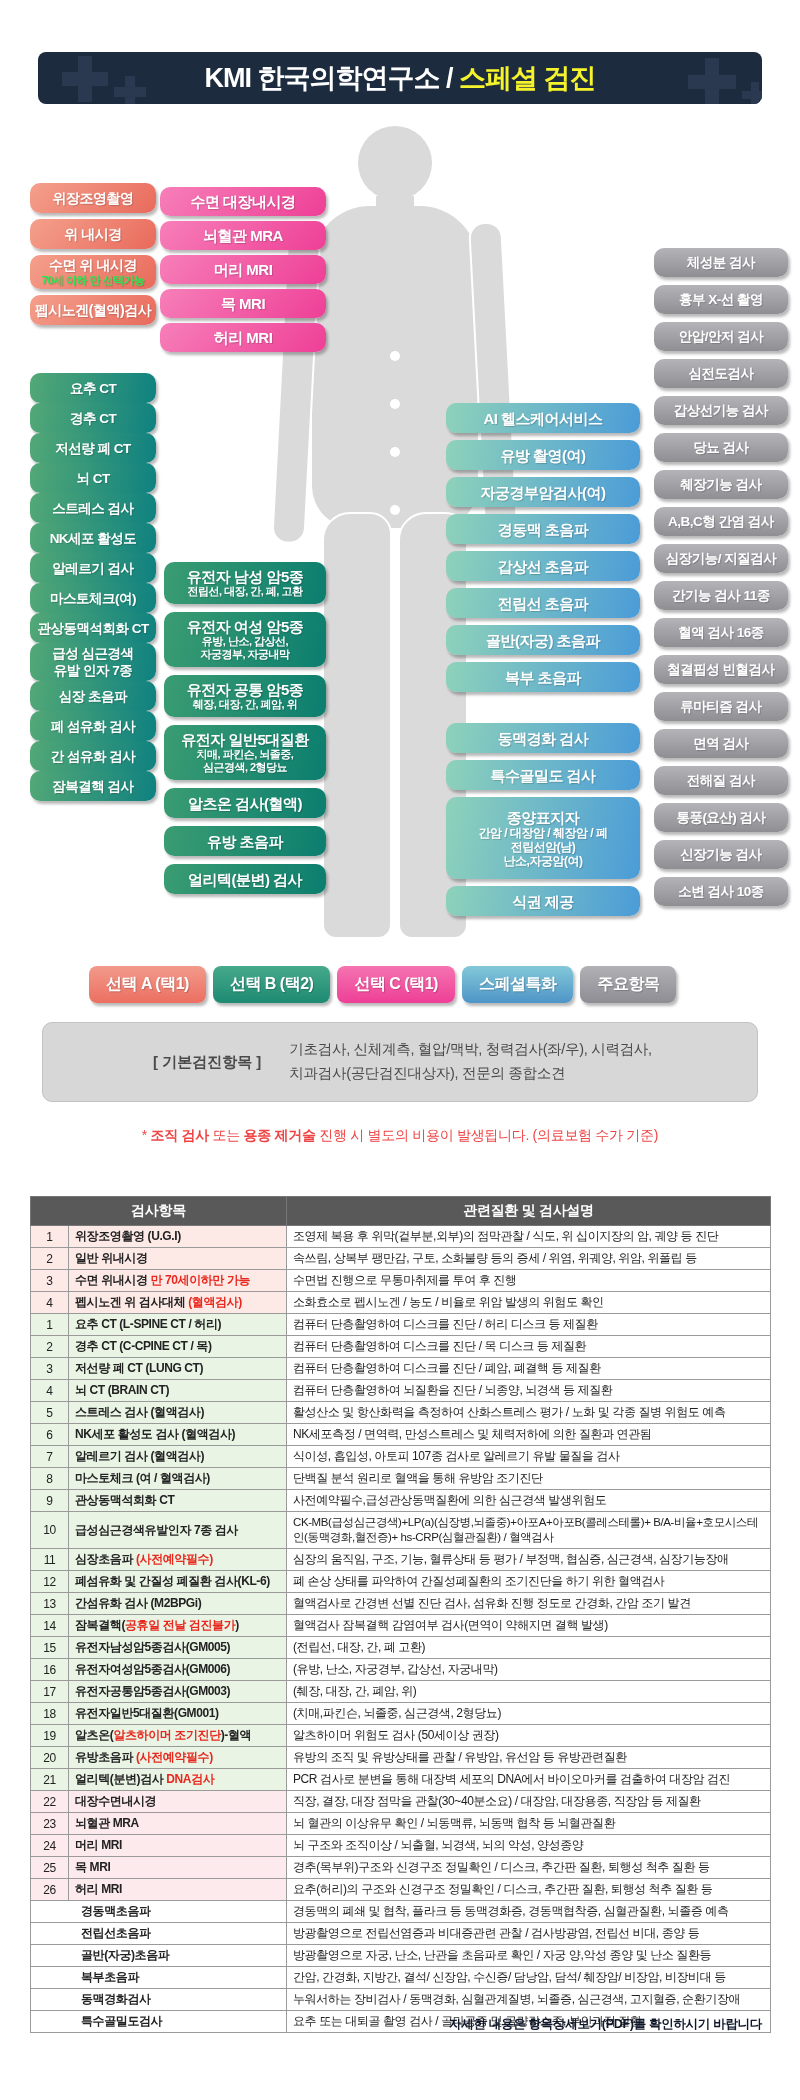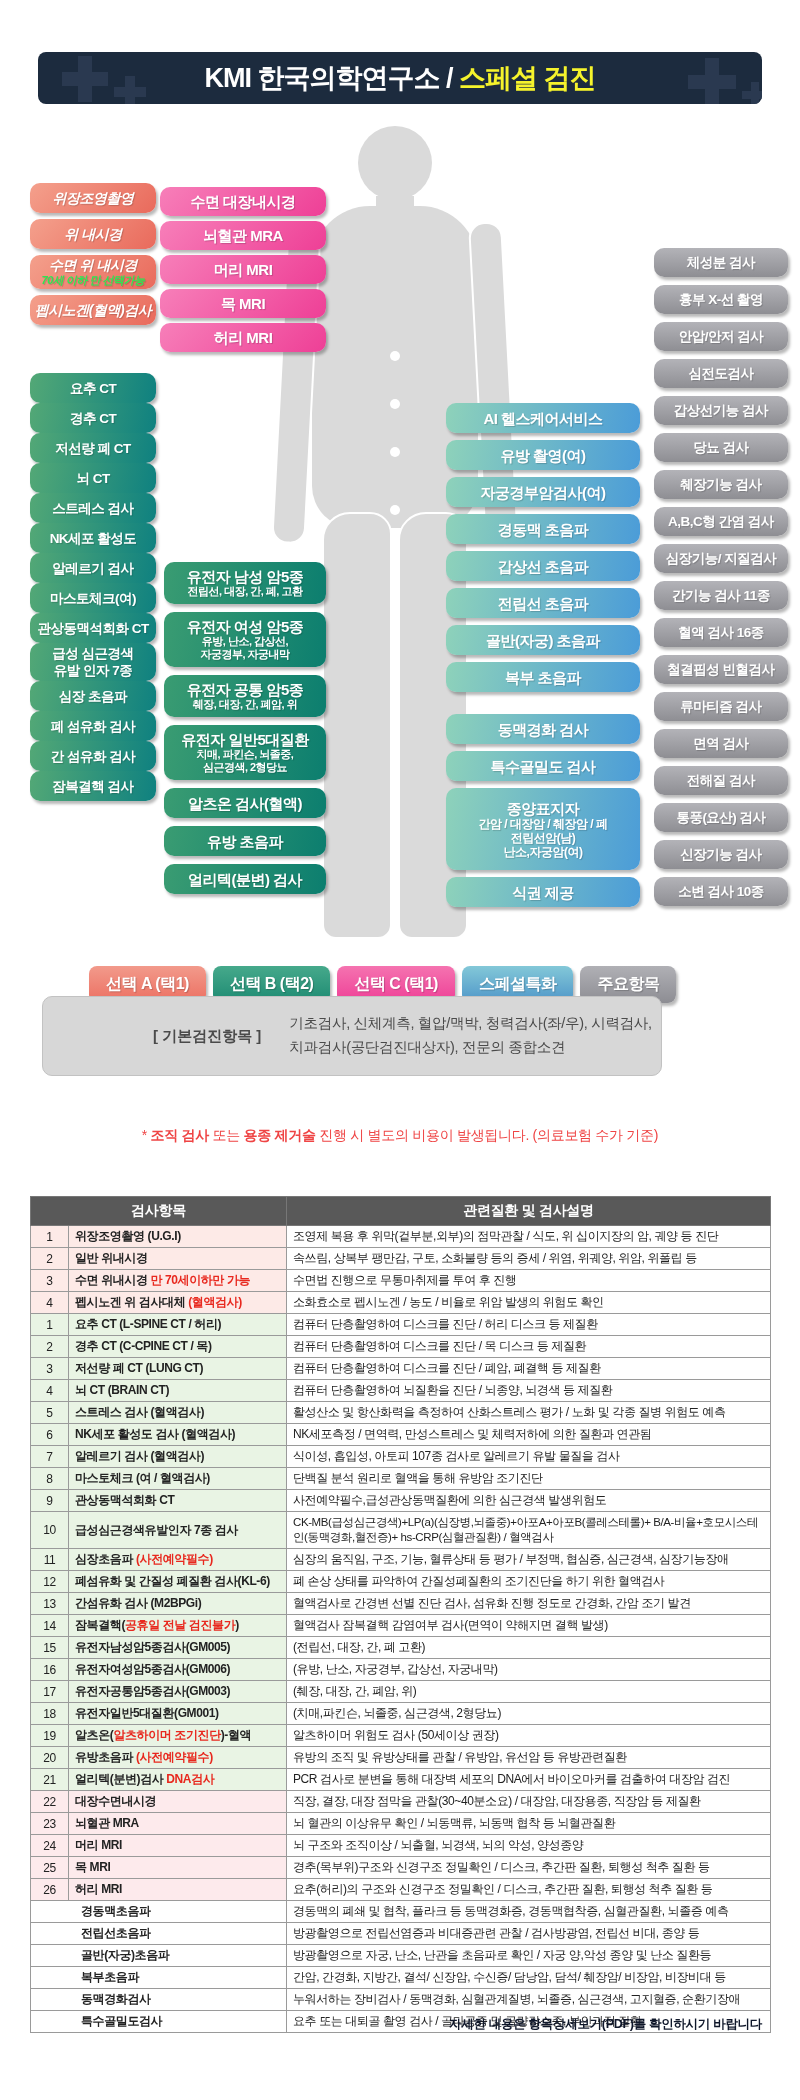--- a/index.html
+++ b/index.html
@@ -35,51 +35,51 @@
     min-height:30px;padding:2px 4px;box-sizing:border-box;overflow:hidden;}
   .pill .pl{font-weight:bold;white-space:pre-line;text-align:center;line-height:17px;letter-spacing:-0.5px;}
   .pill .pn{font-size:11px;font-weight:bold;white-space:pre-line;text-align:center;line-height:13px;letter-spacing:-0.5px;}
   .salmon{background:linear-gradient(135deg,#f4a08c,#e96a5c);}
   .salmon .pn{color:#2ee652;}
   .magenta{background:linear-gradient(135deg,#f77fb9,#ee3f96);}
   .teal{background:linear-gradient(100deg,#53a876,#0f8180);}
   .green2{background:linear-gradient(100deg,#3a9c72,#0c7e6f);}
   .blue{background:linear-gradient(100deg,#8ed2ba,#4b9cd8);}
   .grayp{background:linear-gradient(180deg,#b3b3b8,#8e8e93);}
-  #col-endo{left:30px;top:183px;width:126px;gap:6px;font-style:italic;}
+  #col-endo{left:30px;top:183px;width:126px;gap:6px;}
   #col-endo .pl{font-size:14px;}
   #col-ct{left:30px;top:373px;width:126px;}
   #col-ct .pl{font-size:13.5px;}
   #col-mri{left:160px;top:187px;width:166px;gap:5px;}
   #col-mri .pill{min-height:29px;}
   #col-mri .pl{font-size:15px;}
   #col-gene{left:164px;top:562px;width:162px;gap:8px;}
   #col-gene .pill{padding:6px 4px;}
   #col-gene .pl{font-size:15px;}
   #col-special{left:446px;top:403px;width:194px;gap:7px;}
   #col-special .pl{font-size:15px;}
   #col-special .pn{font-size:12px;line-height:14px;}
   #col-special .big3{min-height:82px;}
-  #col-special .gap-before{margin-top:15px;}
+  #col-special .gap-before{margin-top:24px;}
   #col-basic{left:654px;top:248px;width:134px;gap:8px;}
   #col-basic .pill{min-height:29px;}
   #col-basic .pl{font-size:13.5px;}
 
   
   #legend-row{position:absolute;left:89px;top:966px;display:flex;gap:7px;z-index:3;}
   .lg{height:37px;border-radius:8px;color:#fff;font-weight:bold;font-size:16px;display:flex;align-items:center;justify-content:center;
     padding:0 17px;box-shadow:2px 3px 3px rgba(0,0,0,.28);text-shadow:1px 1px 1px rgba(0,0,0,.2);white-space:nowrap;letter-spacing:-0.5px;}
   .lg-a{background:linear-gradient(180deg,#f29a8b,#ec6f61);}
   .lg-b{background:linear-gradient(180deg,#46a98b,#1d8a72);}
   .lg-c{background:linear-gradient(180deg,#f573b0,#ee3f96);}
   .lg-s{background:linear-gradient(180deg,#83c8d8,#4e95c8);}
   .lg-m{background:linear-gradient(180deg,#b0b0b5,#8d8d93);}
 
   
-  .basic-box{position:absolute;left:42px;top:996px;width:620px;height:80px;background:#d7d7d7;border:1px solid #c2c2c2;
+  .basic-box{position:absolute;left:42px;top:1022px;width:716px;height:80px;background:#d7d7d7;border:1px solid #c2c2c2;
     border-radius:10px;box-sizing:border-box;display:flex;align-items:center;z-index:3;}
   .basic-box .bb-label{margin-left:110px;font-weight:bold;font-size:15px;color:#4a4a4a;white-space:nowrap;}
   .basic-box .bb-text{margin-left:28px;font-size:14.5px;color:#4a4a4a;line-height:1.65;letter-spacing:-0.3px;}
 
   
   .notice{position:absolute;left:0;top:1127px;width:100%;text-align:center;font-size:14px;color:#ef4444;letter-spacing:-0.3px;z-index:3;}
   .notice .b{font-weight:bold;}
 
   
   .tbl-wrap{position:absolute;left:30px;top:1196px;width:740px;z-index:3;}

